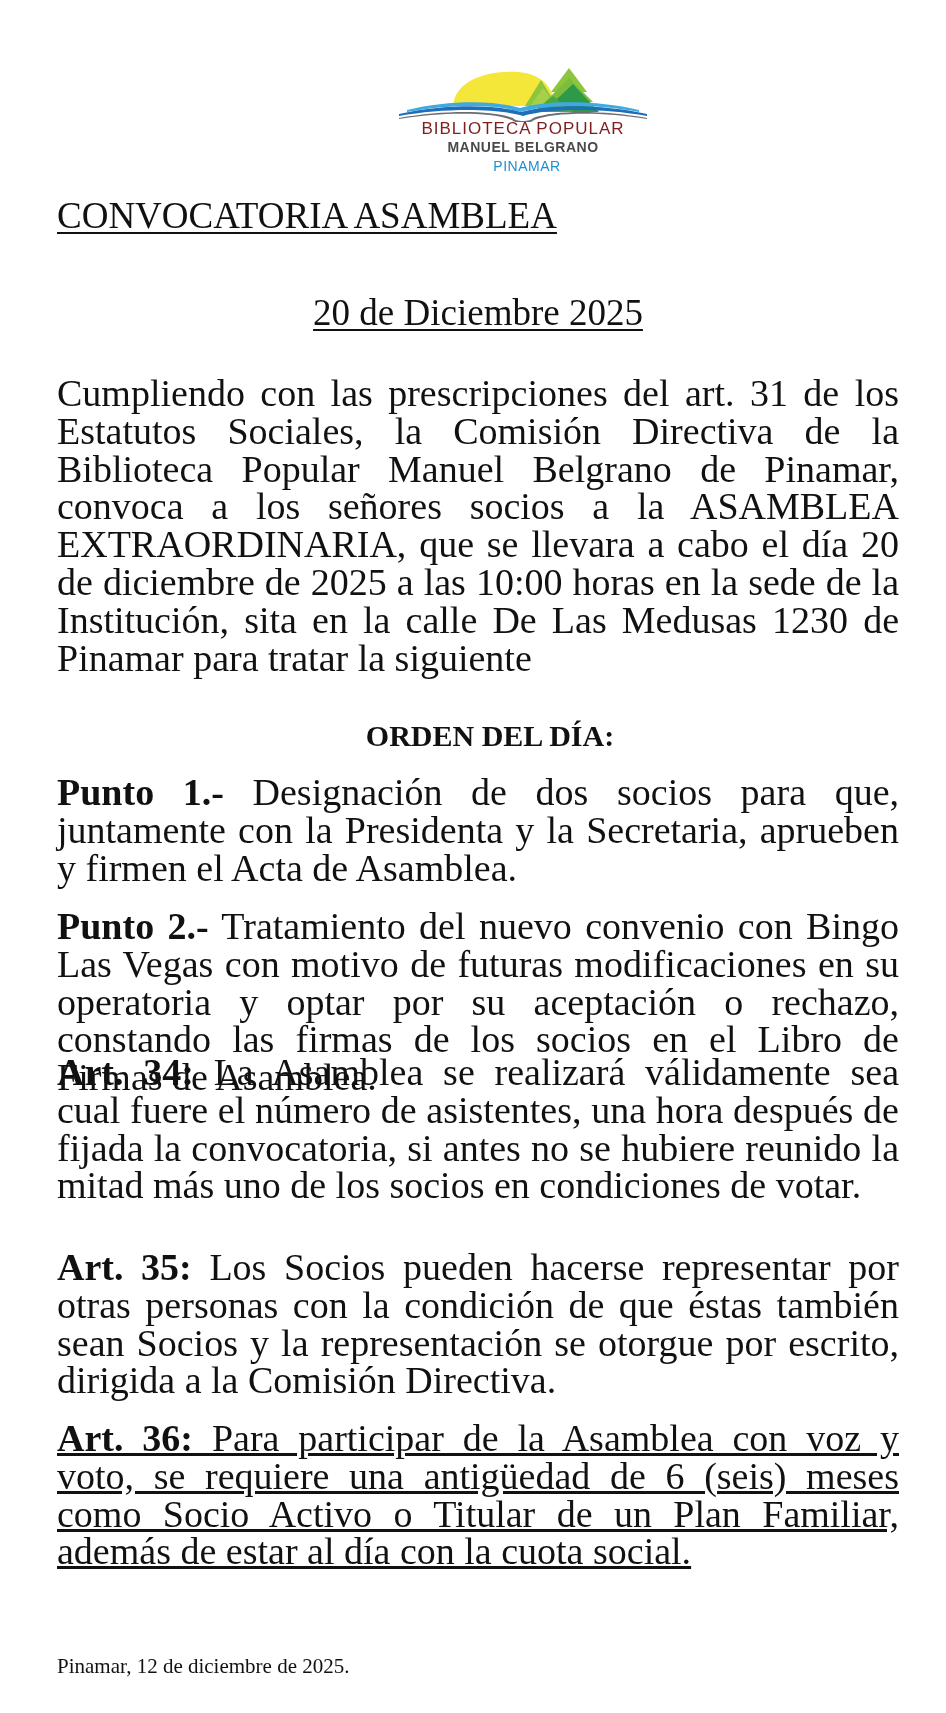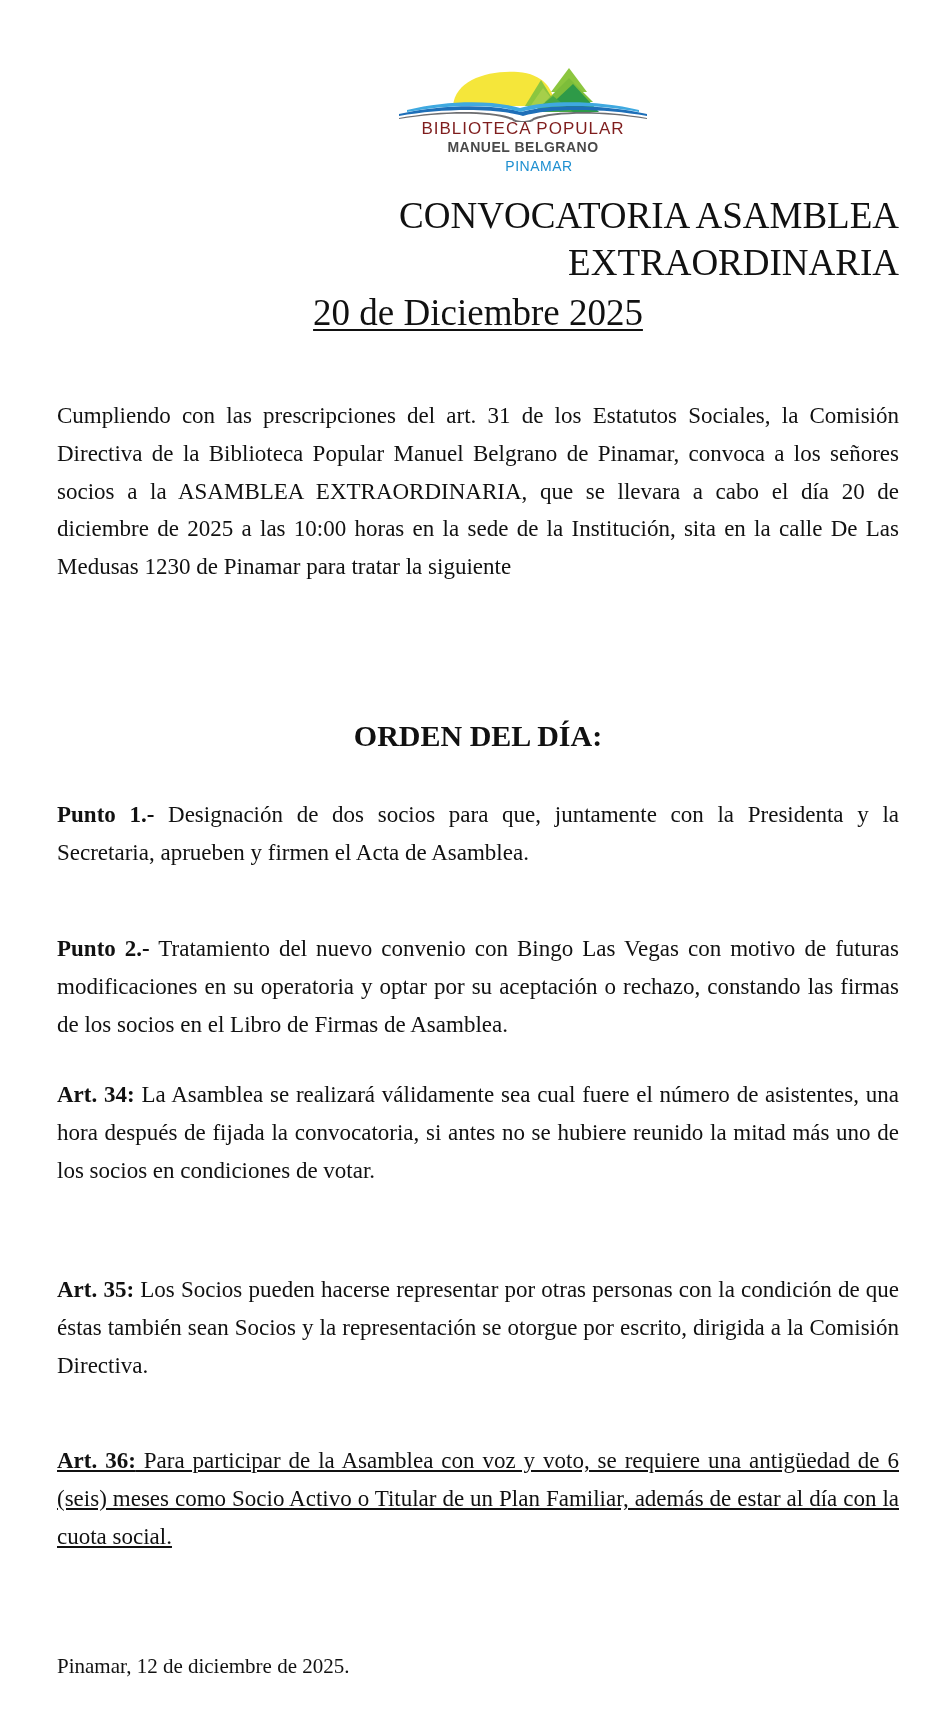--- a/index.html
+++ b/index.html
@@ -46,66 +46,66 @@
       text-align: center;
       font-family: "Liberation Sans", "DejaVu Sans", sans-serif;
       font-size: 14px;
       font-weight: bold;
       color: #4a4a4a;
       line-height: 20px;
       letter-spacing: 0.5px;
     }
     .logo-text-3 {
       position: absolute;
-      left: 16px; top: 92px; width: 260px;
+      left: 4px; top: 92px; width: 260px;
       text-align: center;
       font-family: "Liberation Sans", "DejaVu Sans", sans-serif;
       font-size: 14px;
       color: #1e8fd0;
       line-height: 16px;
       letter-spacing: 0.5px;
     }
     .title {
       position: absolute;
       left: 0;
       top: 192px;
       width: 842px;
-      text-align: right;
+      text-align: left;
       font-size: 37px;
       line-height: 47px;
+      text-decoration: underline;
       text-underline-offset: 4px;
       text-decoration-thickness: 2px;
     }
     .title span { display: block; }
     .date-heading {
       position: absolute;
       left: 0;
       top: 289px;
       width: 842px;
       text-align: center;
       font-size: 37px;
       line-height: 47px;
       text-decoration: underline;
       text-underline-offset: 4px;
       text-decoration-thickness: 2px;
     }
     .para {
       position: absolute;
       left: 0;
       width: 842px;
-      font-size: 23px;
+      font-size: 38px;
       line-height: 37.8px;
       text-align: justify;
       text-align-last: left;
-      margin-top: 22px;
     }
     .intro { top: 375px; }
     .orden {
       position: absolute;
-      left: 0;
+      left: 12px;
       top: 717px;
       width: 842px;
       text-align: center;
       font-size: 30px;
       font-weight: bold;
       line-height: 38px;
     }
     .p1 { top: 774px; }
     .p2 { top: 908px; }
     .a34 { top: 1054px; }
@@ -144,21 +144,20 @@
 
       <path d="M6 52 C 50 44, 98 44, 120 52 C 122 56, 138 56, 140 52 C 162 44, 210 44, 254 52 L 254 53 C 210 46, 162 46, 141 54 C 138 58, 122 58, 119 54 C 98 46, 50 46, 6 53 Z" fill="#6d6e71"></path>
     </svg>
     <div class="logo-text-1">BIBLIOTECA POPULAR</div>
     <div class="logo-text-2">MANUEL BELGRANO</div>
     <div class="logo-text-3">PINAMAR</div>
   </div>
 
   <div class="title">
     <span>CONVOCATORIA ASAMBLEA</span>
-    <span>EXTRAORDINARIA</span>
   </div>
 
   <div class="date-heading">20 de Diciembre 2025</div>
 
   <div class="para intro">Cumpliendo con las prescripciones del art. 31 de los Estatutos Sociales, la Comisión Directiva de la Biblioteca Popular Manuel Belgrano de Pinamar, convoca a los señores socios a la ASAMBLEA EXTRAORDINARIA, que se llevara a cabo el día 20 de diciembre de 2025 a las 10:00 horas en la sede de la Institución, sita en la calle De Las Medusas 1230 de Pinamar para tratar la siguiente</div>
 
   <div class="orden">ORDEN DEL DÍA:</div>
 
   <div class="para p1"><b>Punto 1.-</b><span> Designación de dos socios para que, juntamente con la Presidenta y la Secretaria, aprueben y firmen el Acta de Asamblea.</span></div>
 

